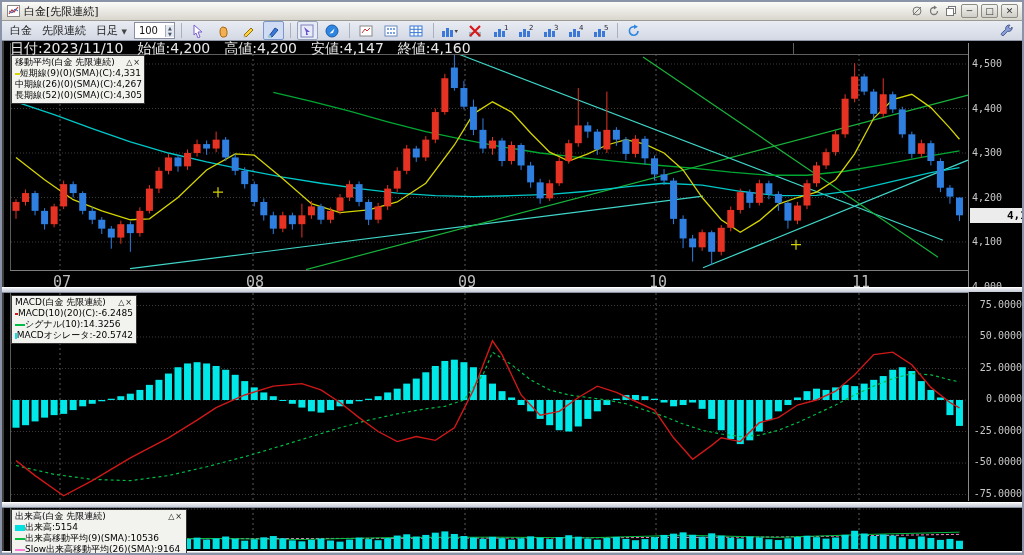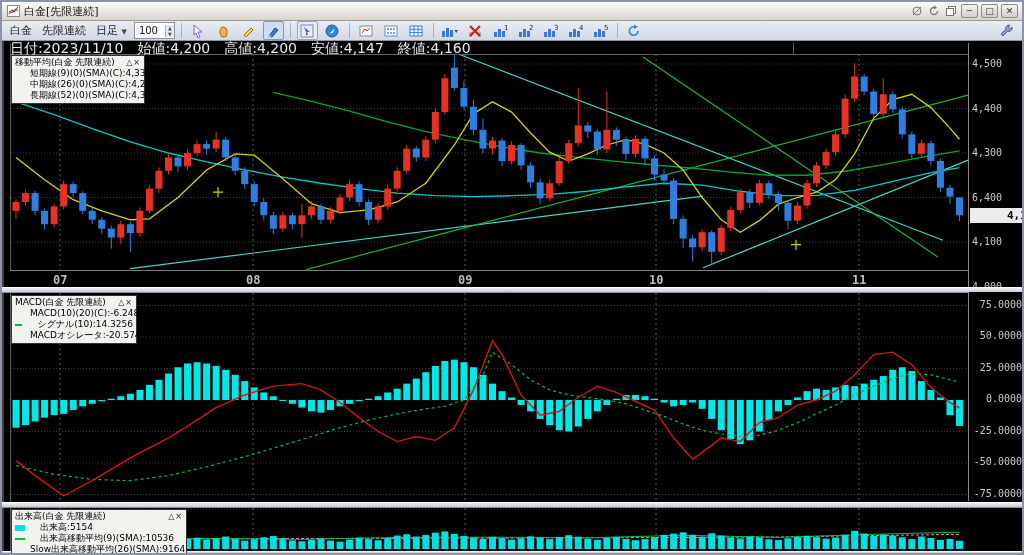--- a/index.html
+++ b/index.html
@@ -26,31 +26,31 @@
   .region{position:absolute;left:2px;top:39px;width:1020px;height:514px;background:#000;}
   .panel-svg{position:absolute;background:#000;border-left:1px solid #5a5a5a;}
   .infobar{position:absolute;left:8px;top:41px;width:958px;height:11px;font-size:14px;line-height:11px;color:#e8e8e8;
     white-space:nowrap;border-bottom:1px solid #5f5f5f;}
   .infobar span{margin-right:14px;}
   .info-div{position:absolute;left:783px;top:0;width:1px;height:11px;background:#5f5f5f;}
   .legend{position:absolute;background:#f2f2ee;border:1px solid #333;color:#000;font-size:9px;line-height:11px;
     padding:1px 3px 2px 3px;z-index:5;}
   .lg-title{display:flex;align-items:center;gap:0;white-space:nowrap;}
   .lg-btns{margin-left:auto;font-size:8px;color:#222;letter-spacing:1px;}
-  .lg-row{display:flex;align-items:center;gap:15px;white-space:nowrap;}
+  .lg-row{display:flex;align-items:center;gap:0;white-space:nowrap;}
   .sw{display:inline-block;width:10px;height:2px;}
   .sw.block{height:6px;}
   .axis{position:absolute;left:966px;background:#000;border-left:1px solid #8a8a8a;color:#c8c8c8;
     font-family:"DejaVu Sans Mono",monospace;font-size:10px;}
   .axis .tick{position:absolute;left:3px;white-space:nowrap;}
   .axis .tick.right{left:auto;right:3px;}
   .price-tag{position:absolute;left:1px;width:73px;background:#ececec;color:#000;font-weight:bold;text-align:right;
     padding:1px 3px 1px 0;box-sizing:border-box;font-size:11px;}
   .monthstrip{position:absolute;left:8px;top:268px;width:958px;height:17px;background:#000;border-top:1px solid #7d7d7d;}
-  .monthstrip span{position:absolute;top:2px;font-size:12px;color:#bdbdbd;font-family:"DejaVu Sans Mono",monospace;font-weight:bold;}
+  .monthstrip span{position:absolute;top:2px;font-size:15px;color:#bdbdbd;font-family:"DejaVu Sans Mono",monospace;}
   .splitter{position:absolute;left:0;width:1024px;height:6px;background:linear-gradient(#eef0f4,#c6cbd6);
     border-top:1px solid #fff;border-bottom:1px solid #888f9e;box-sizing:border-box;}
   .bstrip{position:absolute;left:0;top:549px;width:1024px;height:4px;background:#cdd2da;border-top:1px solid #fff;}
   svg{display:block;}
 </style>
 </head>
 <body>
 
 <div class="win">
 
@@ -492,21 +492,21 @@
     <div class="lg-row">
         <span class="sw" style="background: rgb(0, 168, 50);"></span>
         <span>長期線(52)(0)(SMA)(C):4,305</span>
       </div>
   </div>
 
   <div class="axis" id="main-axis" style="top:41px;width:56px;height:244px;">
       <span class="tick" style="top: 15px;">4,500</span>
       <span class="tick" style="top: 59.5px;">4,400</span>
       <span class="tick" style="top: 104px;">4,300</span>
-      <span class="tick" style="top: 148.5px;">6,400</span>
+      <span class="tick" style="top: 148.5px;">4,200</span>
       <span class="tick" style="top: 193px;">4,100</span>
       <span class="tick" style="top: 237.5px;">4,000</span>
       <div class="price-tag" style="top: 165.3px;">4,160</div>
     </div>
 
   <div class="monthstrip" id="month-strip">
       <span style="left: 43px;">07</span>
       <span style="left: 236px;">08</span>
       <span style="left: 448px;">09</span>
       <span style="left: 639px;">10</span>

